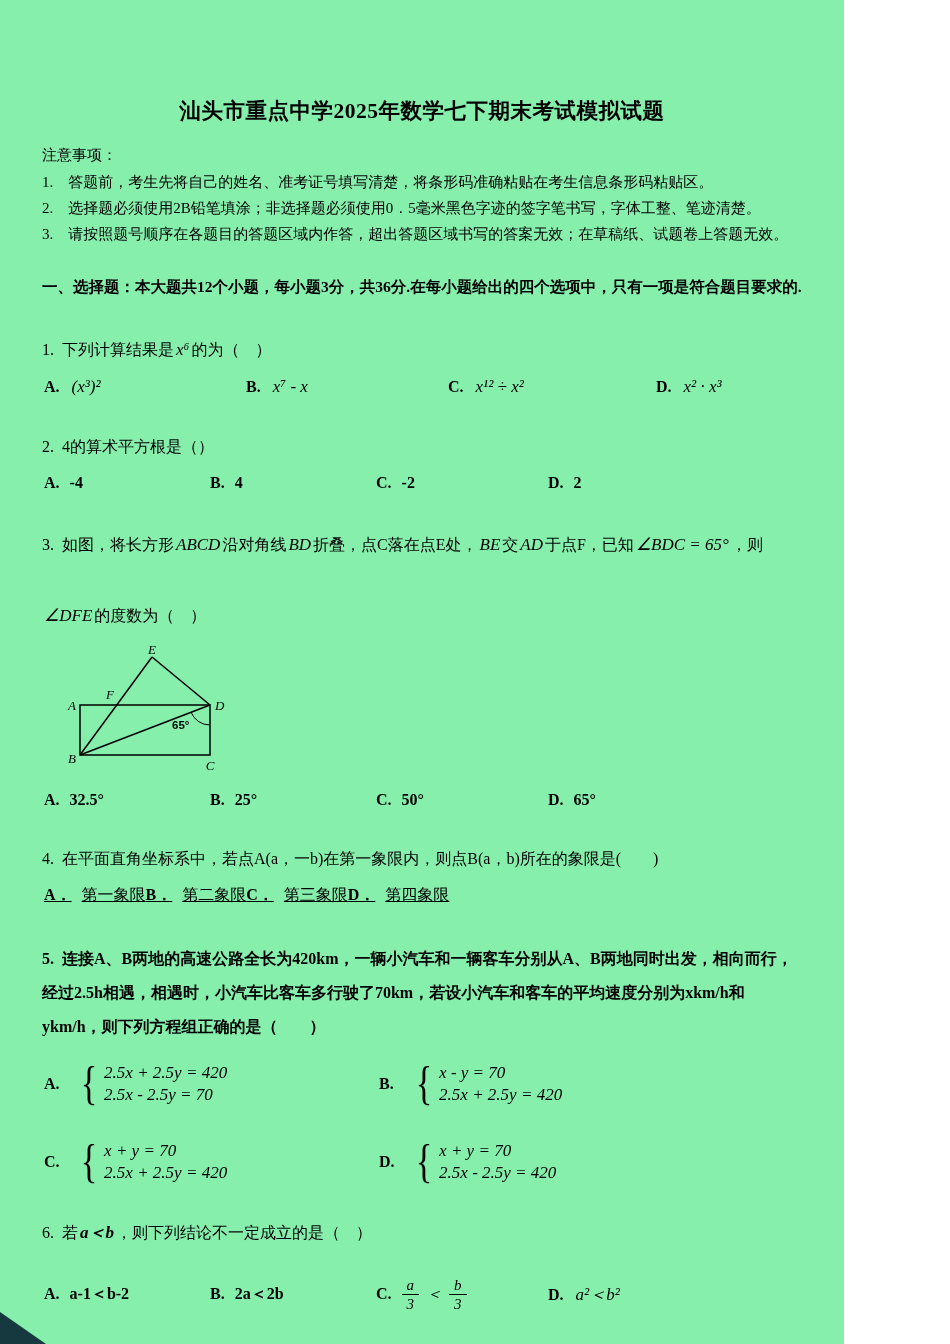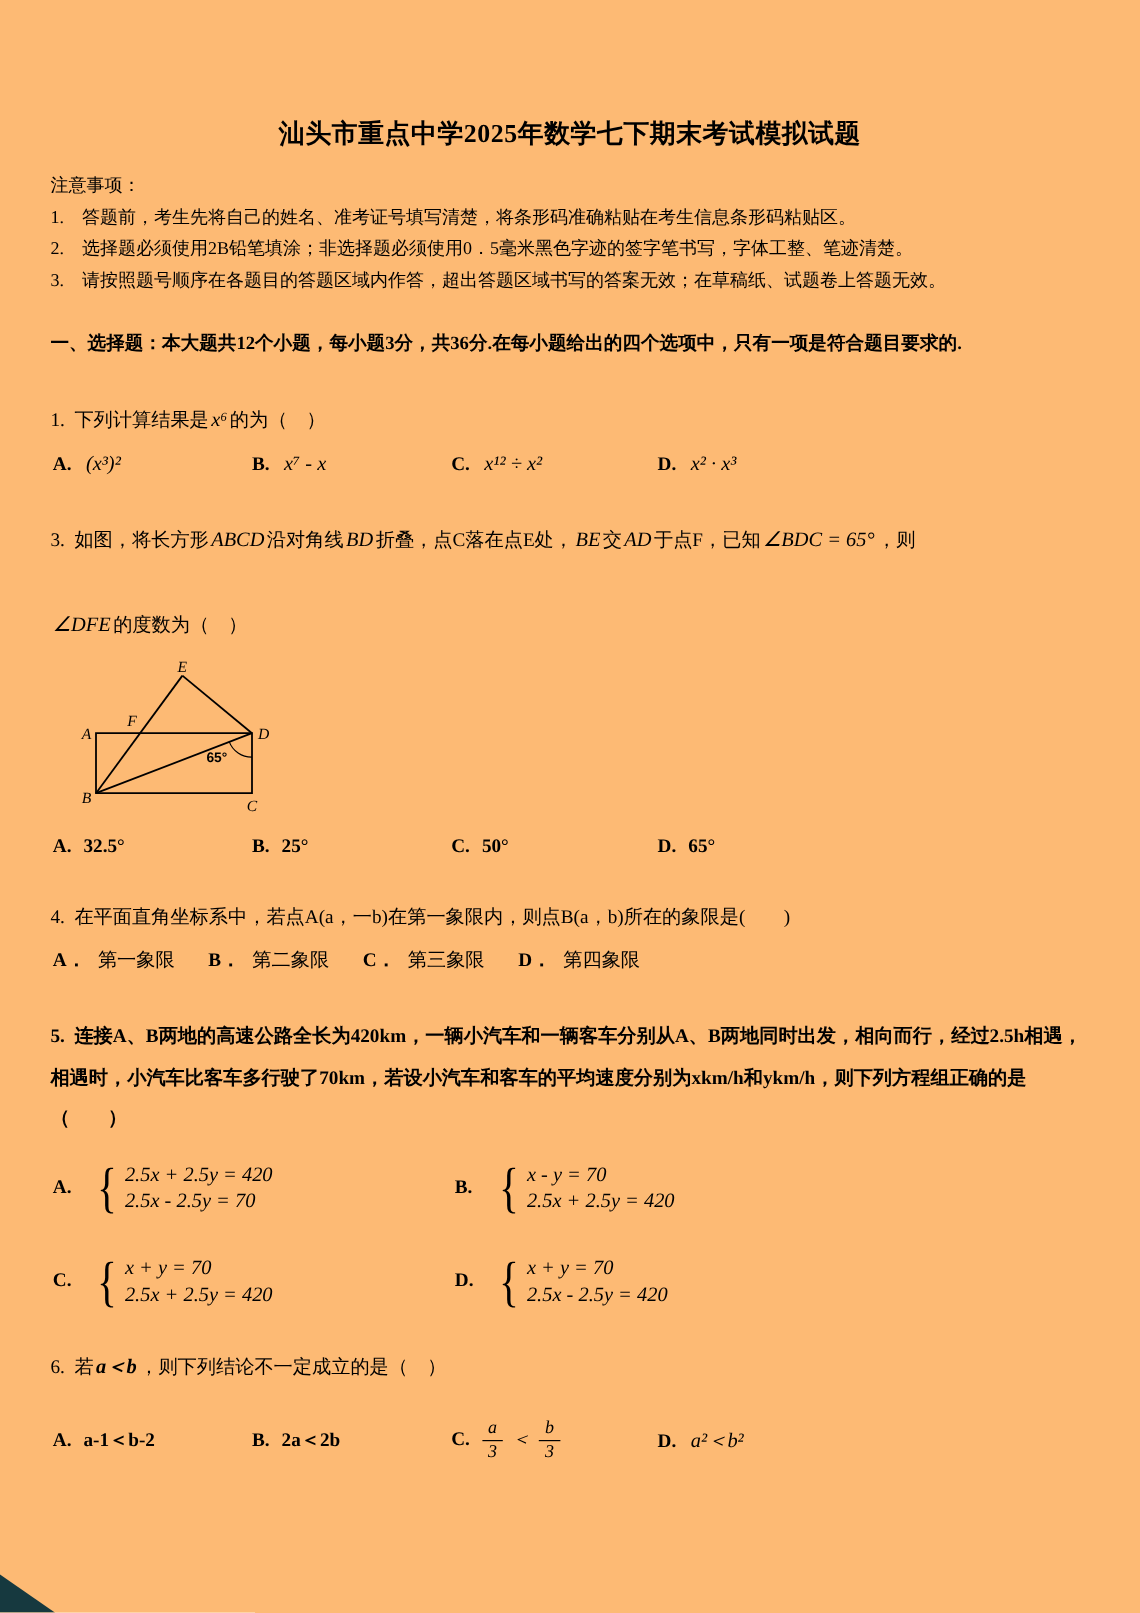--- a/index.html
+++ b/index.html
@@ -1,40 +1,40 @@
 <!DOCTYPE html>
 <html><head>
 <meta charset="utf-8">
 <style>
   html,body{margin:0;padding:0;background:#ffffff;}
-  .page{width:950px;height:1344px;position:relative;background:#fdba74;color:#000;
+  .page{width:844px;height:1344px;position:relative;background:#86efac;color:#000;
         font-family:"Liberation Serif",serif;overflow:hidden;}
   .content{padding:96px 42px 0 42px;font-size:16px;}
   .title{text-align:center;font-size:21.5px;font-weight:bold;letter-spacing:.5px;margin:0 0 18px 0;}
   .notice-header{font-size:15px;line-height:1.7;}
   .notice-item{font-size:15px;line-height:1.74;}
   .section-header{font-size:15.5px;font-weight:bold;margin-top:28px;line-height:1.6;}
   .question{margin-top:24px;}
   .q2{margin-top:30px;} .q4{margin-top:28px;} .q6{margin-top:30px;}
   .qline{line-height:1.7;margin-top:36px;}
   .qline.wide{line-height:2.05;}
   .qnum{margin-right:8px;}
   .m{font-family:"Liberation Serif",serif;font-style:italic;font-size:17px;padding:0 2px;}
   .m.bold{font-weight:bold;}
   .opts{display:grid;grid-template-columns:166px 166px 172px auto;margin-top:13px;align-items:center;padding-left:2px;}
-  .gap-lg{}
+  .gap-lg{gap:36px;}
   .opt{white-space:nowrap;}
   .olabel{font-weight:bold;margin-right:10px;}
   .optb{font-weight:bold;}
   .fig{margin:10px 0 4px 10px;display:block;}
   .fig line,.fig polygon,.fig path{stroke:#000;stroke-width:1.5;fill:none;}
   .fig path.thin{stroke-width:1;}
   .fig text{font-family:"Liberation Serif",serif;font-style:italic;font-size:13px;fill:#000;}
   .fig text.fangle{font-family:"Liberation Sans",sans-serif;font-style:normal;font-weight:bold;font-size:11.5px;}
-  .q4opts{display:flex;gap:28px;margin-top:12px;padding-left:2px;}
+  .q4opts{display:flex;margin-top:12px;padding-left:2px;text-decoration:underline;}
   .q5text{font-weight:bold;line-height:2.15;}
   .sysgrid{display:grid;grid-template-columns:335px auto;row-gap:36px;margin-top:18px;padding-left:2px;}
   .sys{display:flex;align-items:center;}
   .sys .olabel{width:34px;margin-right:0;}
   .brace{font-size:46px;font-weight:300;line-height:.9;margin-right:4px;transform:scaleX(.75);}
   .eqs{display:flex;flex-direction:column;gap:2px;}
   .eq{font-family:"Liberation Serif",serif;font-style:italic;font-size:17px;}
   .opts.center{align-items:center;margin-top:28px;}
   .frac{display:inline-flex;flex-direction:column;align-items:center;font-family:"Liberation Serif",serif;
         font-style:italic;font-size:15px;line-height:1.25;vertical-align:middle;}
@@ -64,20 +64,31 @@
         <span class="qnum">1.</span><span>下列计算结果是</span><span class="m">x⁶</span><span>的为（　）</span>
       </div>
       <div class="opts gap-lg">
         <span class="opt"><b class="olabel">A.</b><span class="m">(x³)²</span></span>
         <span class="opt"><b class="olabel">B.</b><span class="m">x⁷ - x</span></span>
         <span class="opt"><b class="olabel">C.</b><span class="m">x¹² ÷ x²</span></span>
         <span class="opt"><b class="olabel">D.</b><span class="m">x² · x³</span></span>
       </div>
     </div>
 
+    <div class="question q2">
+      <div class="qline">
+        <span class="qnum">2.</span><span>4的算术平方根是（）</span>
+      </div>
+      <div class="opts">
+        <span class="opt"><b class="olabel">A.</b><span class="optb">-4</span></span>
+        <span class="opt"><b class="olabel">B.</b><span class="optb">4</span></span>
+        <span class="opt"><b class="olabel">C.</b><span class="optb">-2</span></span>
+        <span class="opt"><b class="olabel">D.</b><span class="optb">2</span></span>
+      </div>
+    </div>
 
     <div class="question">
       <div class="qline wide">
         <span class="qnum">3.</span><span>如图，将长方形</span><span class="m">ABCD</span><span>沿对角线</span><span class="m">BD</span><span>折叠，点C落在点E处，</span><span class="m">BE</span><span>交</span><span class="m">AD</span><span>于点F，已知</span><span class="m">∠BDC = 65°</span><span>，则</span>
       </div>
       <div class="qline wide">
         <span class="m">∠DFE</span><span>的度数为（　）</span>
       </div>
 
       <svg class="fig" width="210" height="135" viewBox="0 0 210 135">

